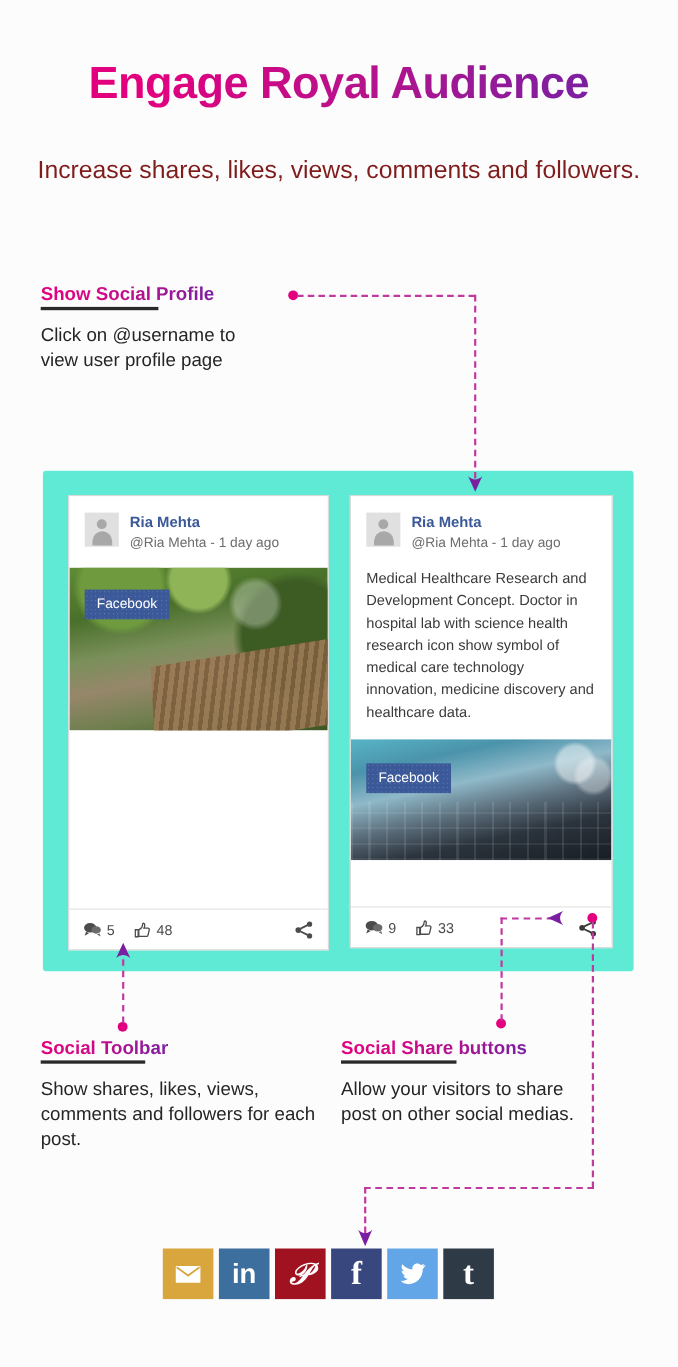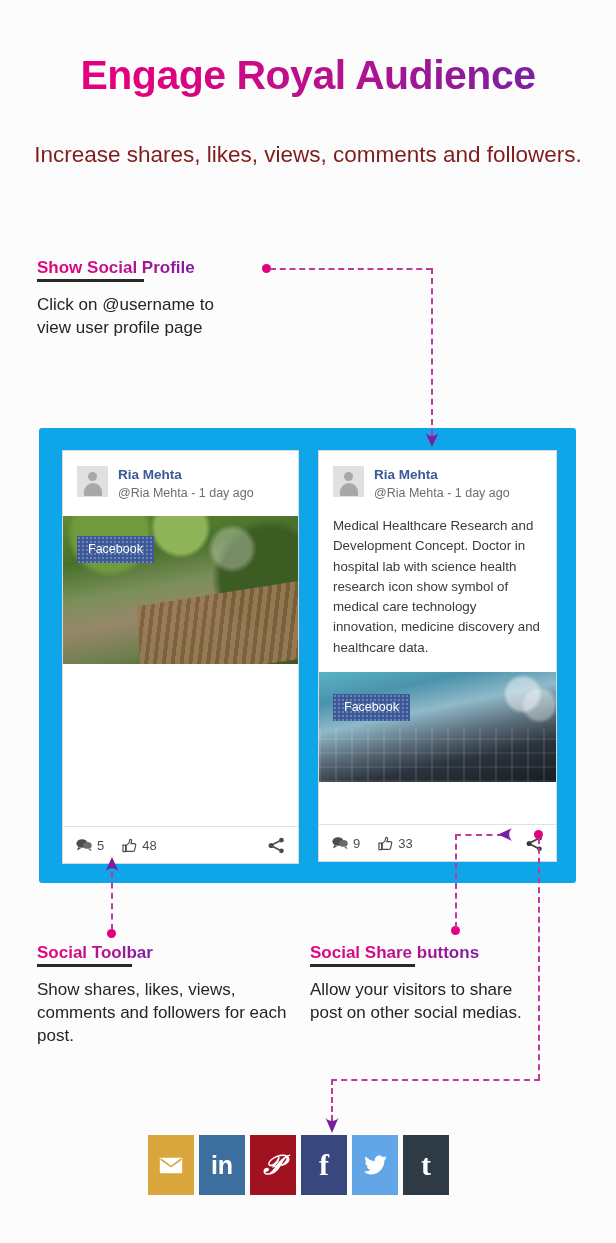--- a/index.html
+++ b/index.html
@@ -45,21 +45,21 @@
   #callout-profile .callout-underline { width: 107px; }
   #callout-toolbar { position: absolute; left: 37px; top: 943px; }
   #callout-toolbar .callout-underline { width: 95px; }
   #callout-share   { position: absolute; left: 310px; top: 943px; }
   #callout-share .callout-underline { width: 105px; }
 
   
   #feed {
     position: absolute; left: 39px; top: 428px;
     width: 537px; height: 455px;
-    background: #0ea5e9; border-radius: 3px;
+    background: #5eead4; border-radius: 3px;
   }
   .post-card {
     position: absolute; top: 22px;
     background: #ffffff; border: 1px solid #d8d8d8;
     overflow: hidden;
   }
   #post-card-0 { left: 23px; width: 237px; height: 414px; }
   #post-card-1 { left: 279px; width: 239px; height: 412px; }
 
   .post-head { display: flex; align-items: flex-start; padding: 15px 14px 0 14px; }
@@ -135,21 +135,21 @@
   .tb-stat .num { margin-left: 5px; }
   .tb-share { margin-left: auto; display: flex; align-items: center; }
   svg { display: block; }
 
   
   #share-row {
     position: absolute; left: 148px; top: 1135px;
     display: flex; gap: 5px;
   }
   .share-btn {
-    width: 46px; height: 60px; display: flex; align-items: center; justify-content: center;
+    width: 46px; height: 46px; display: flex; align-items: center; justify-content: center;
     color: #fff; font-weight: bold; font-size: 25px; line-height: 1;
     background-image: radial-gradient(rgba(255,255,255,0.18) 0.7px, rgba(0,0,0,0) 0.8px);
     background-size: 4px 4px;
   }
 
   
   .dot { position: absolute; width: 9px; height: 9px; border-radius: 50%; background: #e3007f; }
   .dash-h { position: absolute; height: 0; border-top: 2px dashed #c0399f; }
   .dash-v { position: absolute; width: 0; border-left: 2px dashed #c0399f; }
   .arrow { position: absolute; color: #7b1fa2; }

